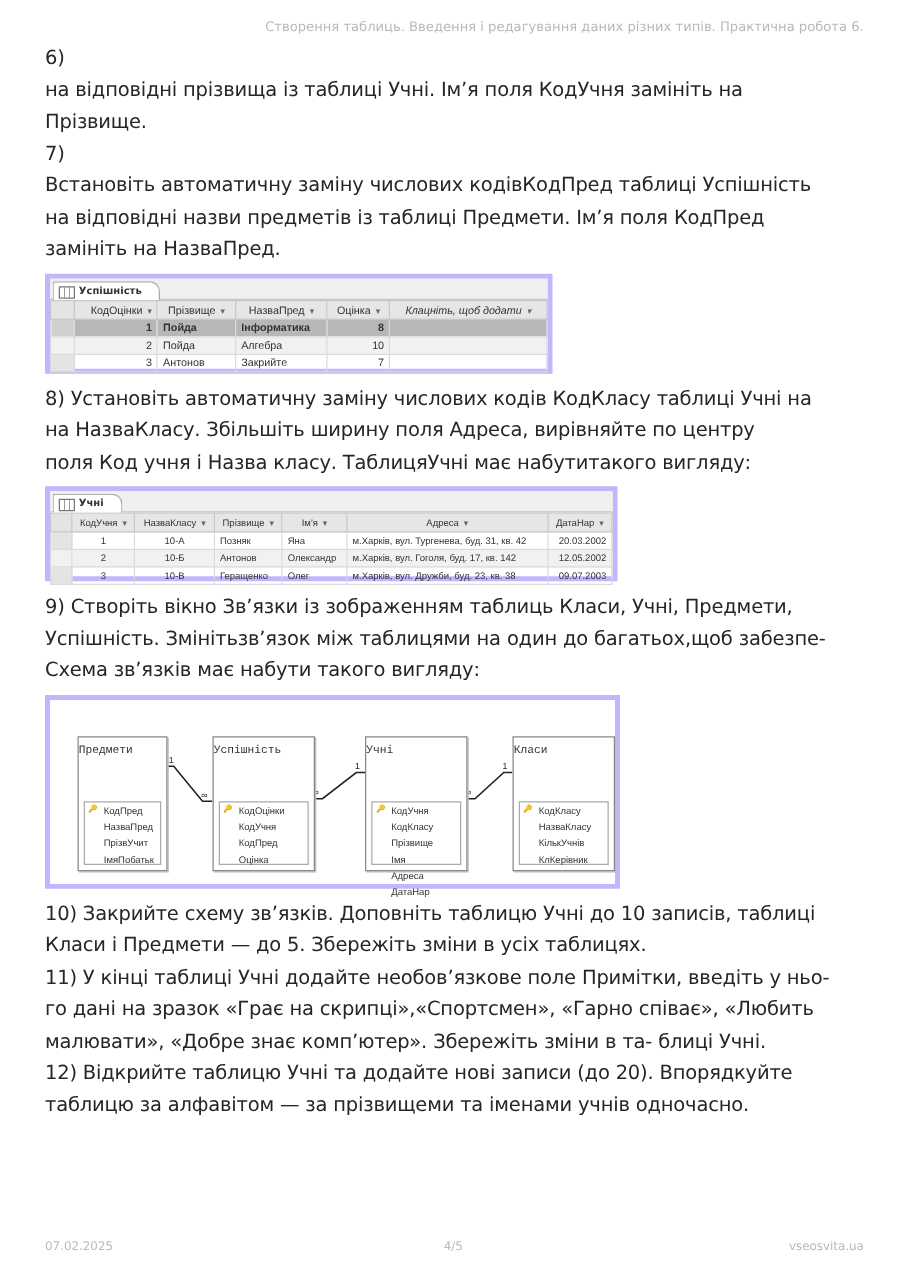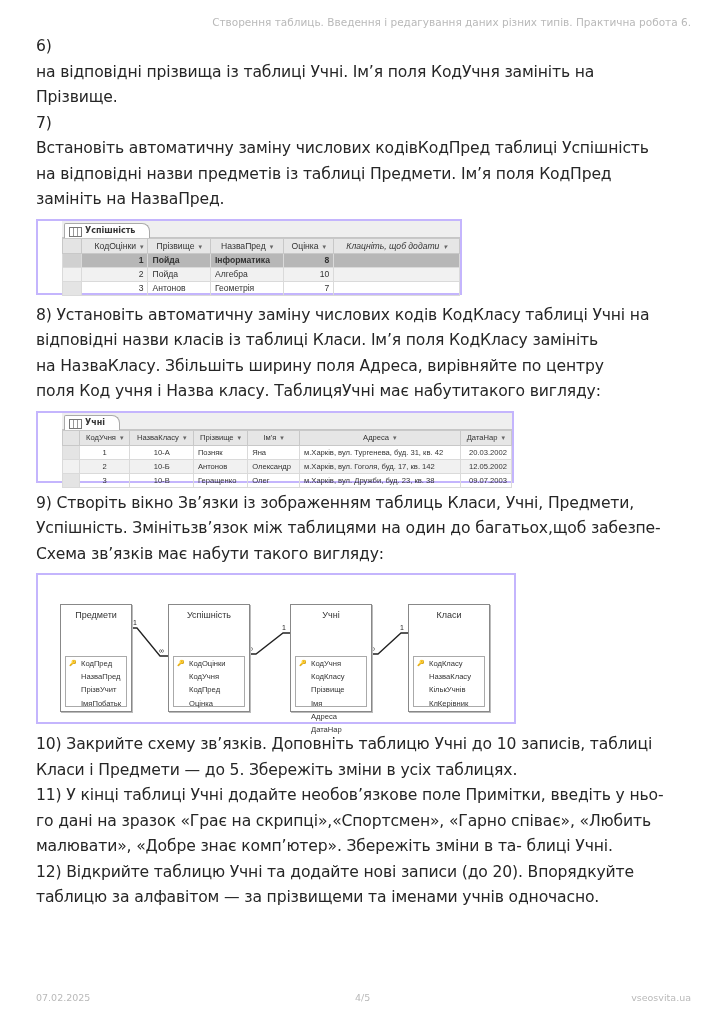--- a/index.html
+++ b/index.html
@@ -1,40 +1,40 @@
 <!DOCTYPE html>
 <html><head>
 <meta charset="utf-8">
 <style>
   html, body { margin:0; padding:0; background:#ffffff; }
   body { width:727px; height:1024px; position:relative; overflow:hidden;
          font-family:"DejaVu Sans", sans-serif; color:#222; }
   .hdr { position:absolute; top:16px; right:36px; font-size:10.5px; color:#b9b9b9; }
   .content { position:absolute; left:36px; top:34px; width:660px; }
   .p { font-size:15.6px; line-height:25.5px; color:#262626; margin:0; letter-spacing:-0.15px; }
-  .fig { margin:6px 0 8px 0; border:2px solid #c4b5fd; background:#fff; position:relative;padding-left:24px; }
+  .fig { margin:6px 0 8px 0; border:4px solid #c4b5fd; background:#fff; position:relative; }
   .tabbar { height:16px; background:#efefef; border-bottom:1px solid #c6c6c6; position:relative; }
   .tab { position:absolute; left:2px; top:2px; height:14px; padding:0 14px 0 20px; background:#fff;
          border:1px solid #aaa; border-bottom:none; border-radius:2px 8px 0 0; font-size:8px; font-weight:bold; line-height:14px; color:#333; }
   .tab .ico { position:absolute; left:4px; top:3px; width:11px; height:8px; border:1px solid #777;
               background:repeating-linear-gradient(90deg,#fff 0 3px,#999 3px 4px); }
   table.ds { border-collapse:collapse; font-family:"Liberation Sans", sans-serif; font-size:8.6px; color:#333; }
   table.ds th { background:#e6e6e6; font-weight:normal; border:1px solid #c8c8c8; padding:0 4px; height:14px; white-space:nowrap; }
   table.ds td { border:1px solid #dadada; padding:0 4px; height:13px; white-space:nowrap; }
   table.ds td.sel { width:10px; background:#e4e4e4; padding:0; }
   table.ds tr.alt td { background:#f1f1f1; }
   table.ds tr.hl td { background:#b7b7b7; font-weight:bold; }
   table.ds tr.hl td.sel { background:#d0d0d0; }
   .r { text-align:right; } .c { text-align:center; }
   .dd { color:#666; font-size:7px; margin-left:4px; }
   .it { font-style:italic; }
   .rel { height:147px; width:452px; }
   .rel .canvas { position:absolute; left:0; top:17px; right:0; bottom:0; background:#fff; }
   .box { position:absolute; border:1px solid #888; background:#fff; box-shadow:1px 1px 0 #bbb; }
-  .box .t { text-align:center; font-family:Liberation Sans, sans-serif; font-size:9px; color:#333; padding-top:5px; height:15px; }
+  .box .t { text-align:left; font-family:Liberation Mono, monospace; font-size:9px; color:#333; padding-top:5px; height:15px; }
   .box .inner { position:absolute; left:4px; right:4px; top:22px; bottom:4px; border:1px solid #aaa;margin-top:29px; }
   .box .f { font-family:"Liberation Sans", sans-serif; font-size:7.6px; color:#333; padding-left:15px; height:13.2px; line-height:13.2px; position:relative; }
   .box .f.pk::before { content:"\1F511"; font-size:6px; position:absolute; left:3px; top:0; }
   .footer { position:absolute; top:992px; font-size:9.5px; color:#b9b9b9; }
 </style>
 </head>
 <body>
 
 <div class="hdr">Створення таблиць. Введення і редагування даних різних типів. Практична робота 6.</div>
 
@@ -77,30 +77,29 @@
         <td class="r">2</td>
         <td>Пойда</td>
         <td>Алгебра</td>
         <td class="r">10</td>
         <td></td>
       </tr>
       <tr>
         <td class="sel"></td>
         <td class="r">3</td>
         <td>Антонов</td>
-        <td>Геометрія</td>
+        <td>Закрийте</td>
         <td class="r">7</td>
         <td></td>
       </tr>
     </tbody>
       </table>
   </div>
 
   <p class="p">8) Установіть автоматичну заміну числових кодів КодКласу таблиці Учні на</p>
-  <p class="p">відповідні назви класів із таблиці Класи. Ім’я поля КодКласу замініть</p>
   <p class="p">на НазваКласу. Збільшіть ширину поля Адреса, вирівняйте по центру</p>
   <p class="p">поля Код учня і Назва класу. ТаблицяУчні має набутитакого вигляду:</p>
 
   <div class="fig" style="width:450px;height:68px;">
     <div class="tabbar">
       <div class="tab">
         <span class="ico"></span>
         <span>Учні</span>
       </div>
     </div>

